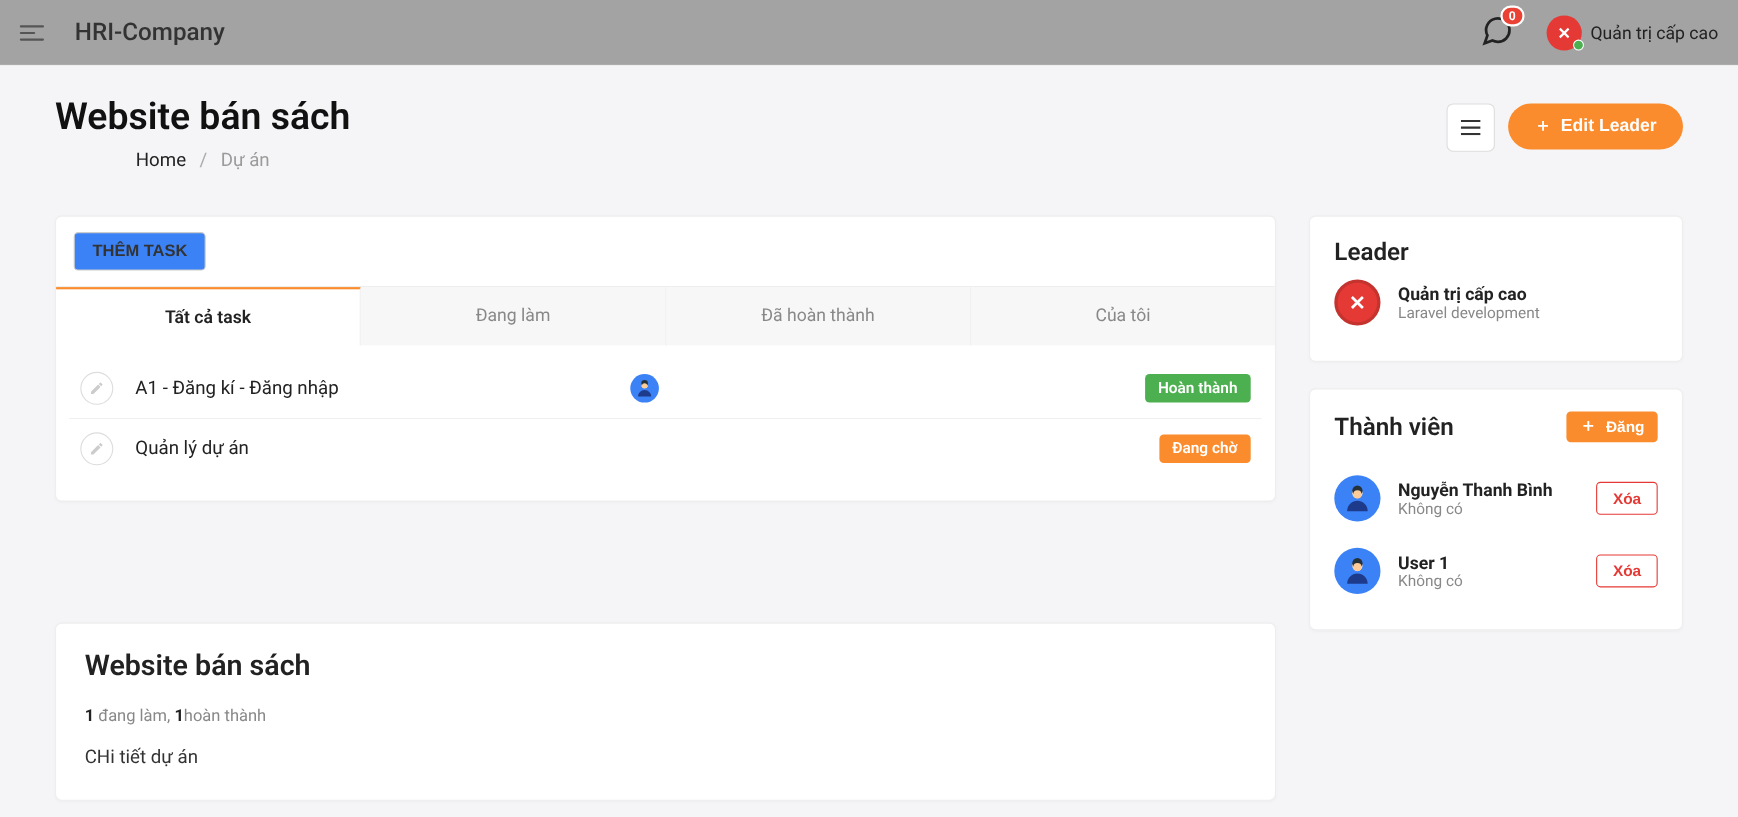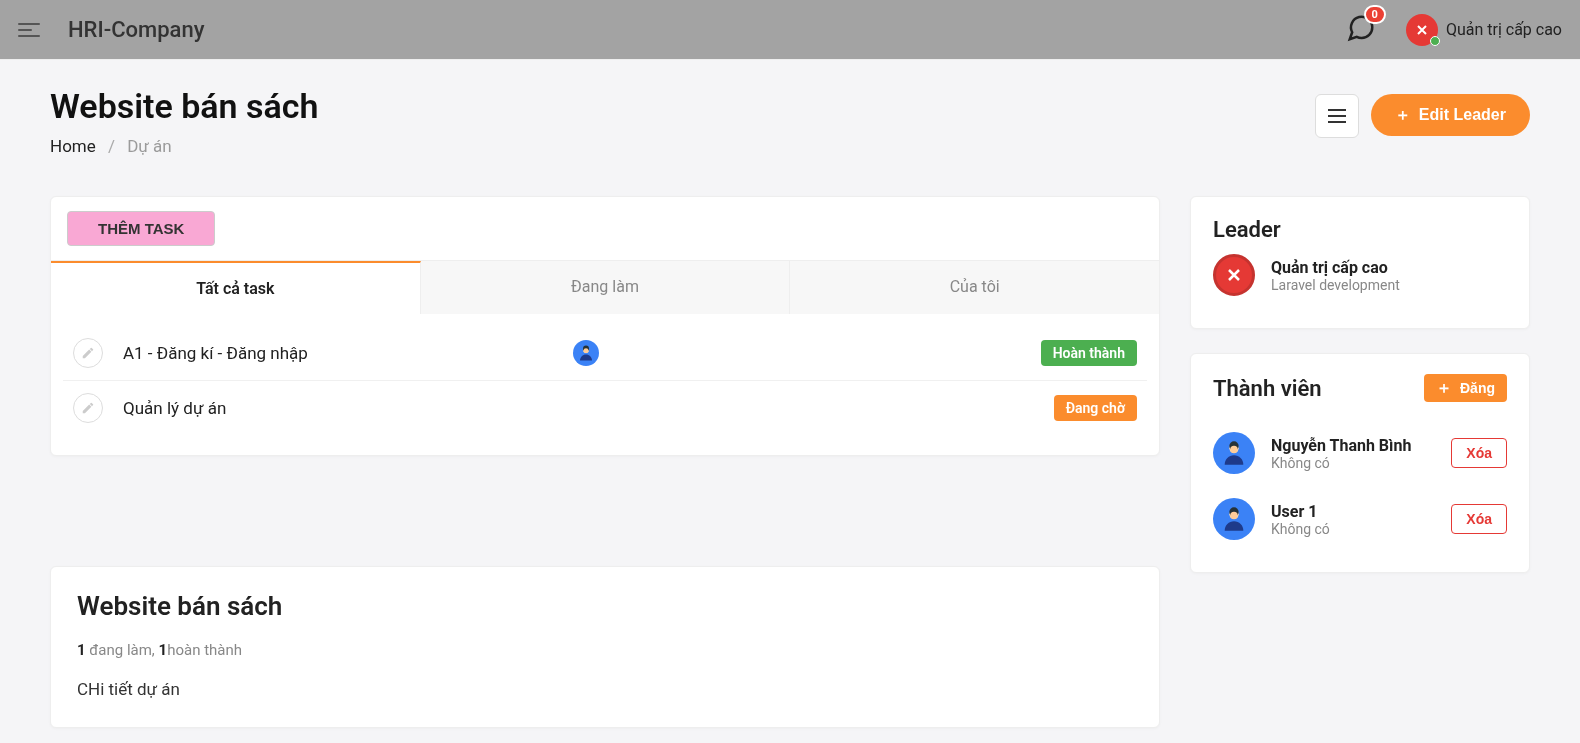--- a/index.html
+++ b/index.html
@@ -15,34 +15,34 @@
   .chat-wrap { position: relative; margin-right: 30px; cursor:pointer;}
   .chat-wrap svg { width: 30px; height: 30px; stroke: #222; fill:none; stroke-width:2;}
   .badge { position: absolute; top: -8px; right: -10px; background: #eb4034; color: #fff; font-size: 11px; font-weight:700; padding: 1px 6px; border-radius: 10px; border:2px solid #fff;}
   .avatar-x { width: 32px; height: 32px; border-radius: 50%; background: #e53935; display: flex; align-items: center; justify-content: center; position:relative; margin-right:8px; cursor:pointer;}
   .avatar-x::after{content:''; position:absolute; bottom:0; right:-2px; width:8px; height:8px; background:#4caf50; border-radius:50%; border:1px solid #fff;}
   .avatar-x svg{width:16px;height:16px; stroke:#fff; stroke-width:3; fill:none;}
   .user-role { font-size: 16px; color: #222; cursor:pointer;}
   .page { padding: 26px 50px; }
   .page-head { display: flex; align-items: flex-start; }
   .page-title { font-size: 34px; font-weight: 600; color: #111; margin-bottom: 10px;}
-  .breadcrumb { font-size: 17px; color: #222; }
+  .breadcrumb { font-size: 17px; color: #222; text-align: center; }
   .breadcrumb a { color: #222; text-decoration: none; cursor:pointer;}
   .breadcrumb .sep { color: #aaa; margin: 0 8px; }
   .breadcrumb .cur { color: #9b9b9b; }
   .head-actions { margin-left: auto; display:flex; gap:12px; align-items:flex-start; padding-top:8px;}
   .btn-icon { background:#fff; border:1px solid #ddd; border-radius:6px; width:44px; height:44px; display:flex; align-items:center; justify-content:center; cursor:pointer; font-size:18px;}
   .btn-orange { background:#fb8c2d; color:#fff; border:none; border-radius:22px; padding:12px 24px; font-size:16px; font-weight:600; cursor:pointer; display:flex; align-items:center; gap:8px;}
   .btn-orange.small { border-radius:4px; padding:6px 12px; font-size:14px; font-weight:600;}
   .content-row { display:flex; gap:30px; margin-top:40px; align-items:flex-start;}
   .main-col { flex:1; min-width:0;}
   .side-col { width:340px; display:flex; flex-direction:column; gap:24px;}
   .card { background:#fff; border-radius:6px; border:1px solid #eee; box-shadow:0 1px 3px rgba(0,0,0,0.03);}
   .add-task-wrap { padding:14px 16px 0;}
-  .btn-outline { background:#f9a8d4; border:1px solid #ccc; border-radius:4px; padding:8px 30px; font-size:15px; font-weight:600; color:#333; cursor:pointer;}
+  .btn-outline { background:#3b82f6; border:1px solid #ccc; border-radius:4px; padding:8px 16px; font-size:15px; font-weight:600; color:#333; cursor:pointer;}
   .tabs { display:flex; border-top:1px solid #eee; margin-top:14px;}
   .tab { flex:1; text-align:center; padding:16px 8px; font-size:16px; color:#888; cursor:pointer; background:#f7f7f7; border-right:1px solid #eee;}
   .tab:last-child{border-right:none;}
   .tab.active { background:#fff; color:#222; font-weight:600; border-top:2px solid #fb8c2d;}
   .task-list { padding:12px 12px 20px;}
   .task-row { display:flex; align-items:center; padding:12px 10px; border-bottom:1px solid #f0f0f0;}
   .task-row:last-child{border-bottom:none;}
   .edit-circle { width:30px; height:30px; border-radius:50%; border:1px solid #ddd; display:flex; align-items:center; justify-content:center; margin-right:20px; cursor:pointer;}
   .edit-circle svg{width:14px;height:14px; fill:#ccc;}
   .task-title { font-size:17px; color:#222; flex:0 0 440px; cursor:pointer;}
@@ -124,20 +124,21 @@
   <div class="content-row">
 
     <div class="main-col">
       <div class="card">
         <div class="add-task-wrap">
           <button class="btn-outline">THÊM TASK</button>
         </div>
         <div class="tabs" id="tabs">
             <div class="tab active">Tất cả task</div>
             <div class="tab">Đang làm</div>
+            <div class="tab">Đã hoàn thành</div>
             <div class="tab">Của tôi</div>
           </div>
         <div class="task-list" id="task-list">
             <div class="task-row">
               <div class="edit-circle">
                 <svg viewBox="0 0 24 24">
                   <path d="M3 17.25V21h3.75L17.81 9.94l-3.75-3.75L3 17.25zM20.71 7.04a1 1 0 0 0 0-1.41l-2.34-2.34a1 1 0 0 0-1.41 0l-1.83 1.83 3.75 3.75 1.83-1.83z"></path>
                 </svg>
               </div>
               <div class="task-title">A1 - Đăng kí - Đăng nhập</div>

